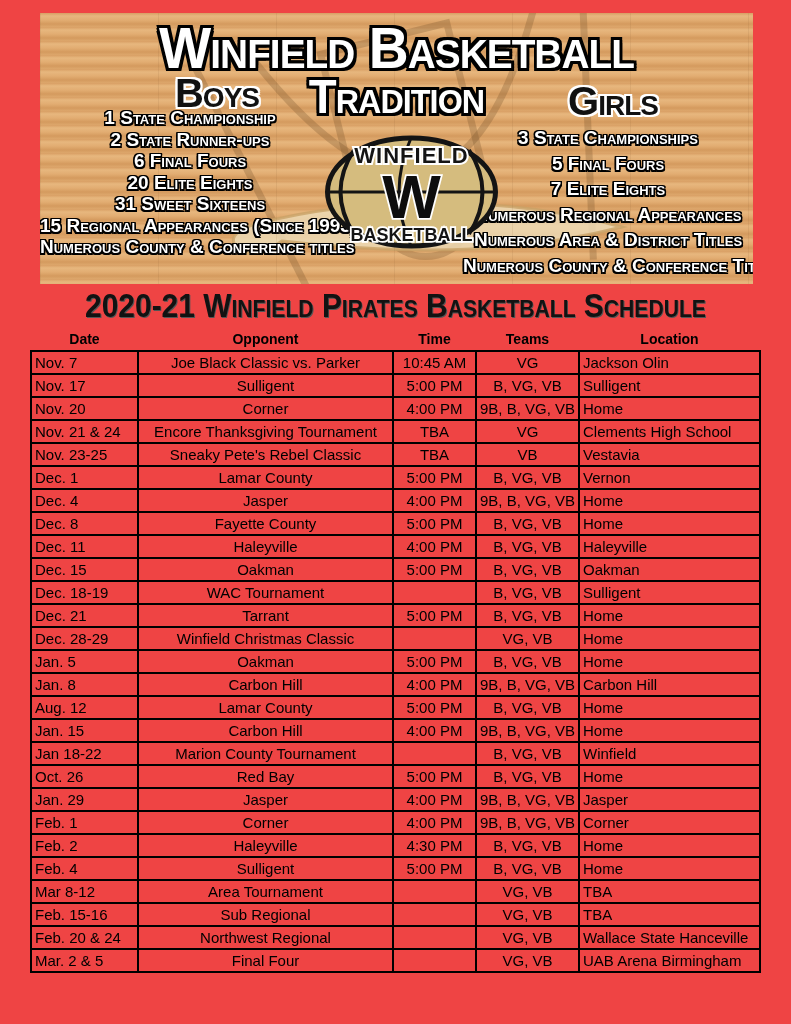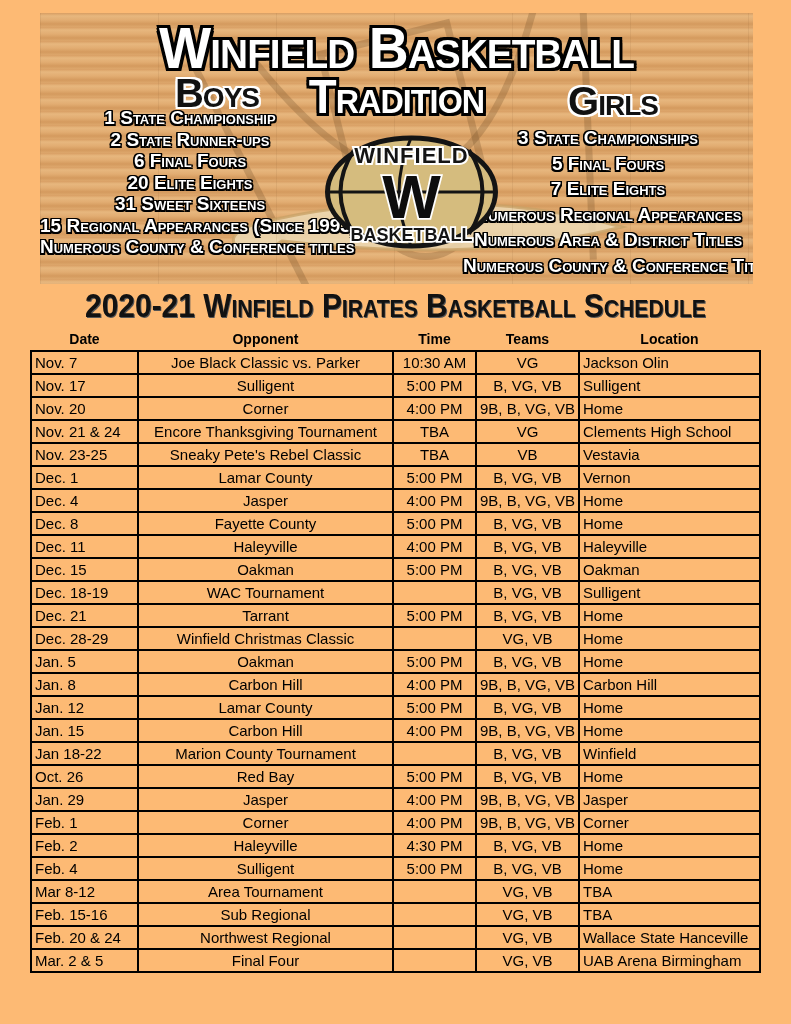--- a/index.html
+++ b/index.html
@@ -1,17 +1,17 @@
 <!DOCTYPE html>
 <html><head>
 <meta charset="utf-8">
 <style>
   html,body{margin:0;padding:0;background:#ffffff;}
   .page{
-    position:relative;width:791px;height:1024px;background:#fdba74;overflow:hidden;
+    position:relative;width:791px;height:1024px;background:#ef4444;overflow:hidden;
     font-family:"Liberation Sans",sans-serif;
   }
 
   
   .wood-panel{
     position:absolute;left:40px;top:13px;width:713px;height:271px;overflow:hidden;
     background:
       repeating-linear-gradient(180deg,
         #d89e63 0px,#e7b77e 3px,#e2ad72 7px,#d49a5e 11px,#dda76c 14px),
       #dda76c;
@@ -163,21 +163,21 @@
           <th>Opponent</th>
           <th>Time</th>
           <th>Teams</th>
           <th>Location</th>
         </tr>
     </thead>
     <tbody>
         <tr>
           <td class="col-date">Nov. 7</td>
           <td class="col-opponent">Joe Black Classic vs. Parker</td>
-          <td class="col-time">10:30 AM</td>
+          <td class="col-time">10:45 AM</td>
           <td class="col-teams">VG</td>
           <td class="col-location">Jackson Olin</td>
         </tr>
         <tr>
           <td class="col-date">Nov. 17</td>
           <td class="col-opponent">Sulligent</td>
           <td class="col-time">5:00 PM</td>
           <td class="col-teams">B, VG, VB</td>
           <td class="col-location">Sulligent</td>
         </tr>
@@ -266,21 +266,21 @@
           <td class="col-location">Home</td>
         </tr>
         <tr>
           <td class="col-date">Jan. 8</td>
           <td class="col-opponent">Carbon Hill</td>
           <td class="col-time">4:00 PM</td>
           <td class="col-teams">9B, B, VG, VB</td>
           <td class="col-location">Carbon Hill</td>
         </tr>
         <tr>
-          <td class="col-date">Jan. 12</td>
+          <td class="col-date">Aug. 12</td>
           <td class="col-opponent">Lamar County</td>
           <td class="col-time">5:00 PM</td>
           <td class="col-teams">B, VG, VB</td>
           <td class="col-location">Home</td>
         </tr>
         <tr>
           <td class="col-date">Jan. 15</td>
           <td class="col-opponent">Carbon Hill</td>
           <td class="col-time">4:00 PM</td>
           <td class="col-teams">9B, B, VG, VB</td>

